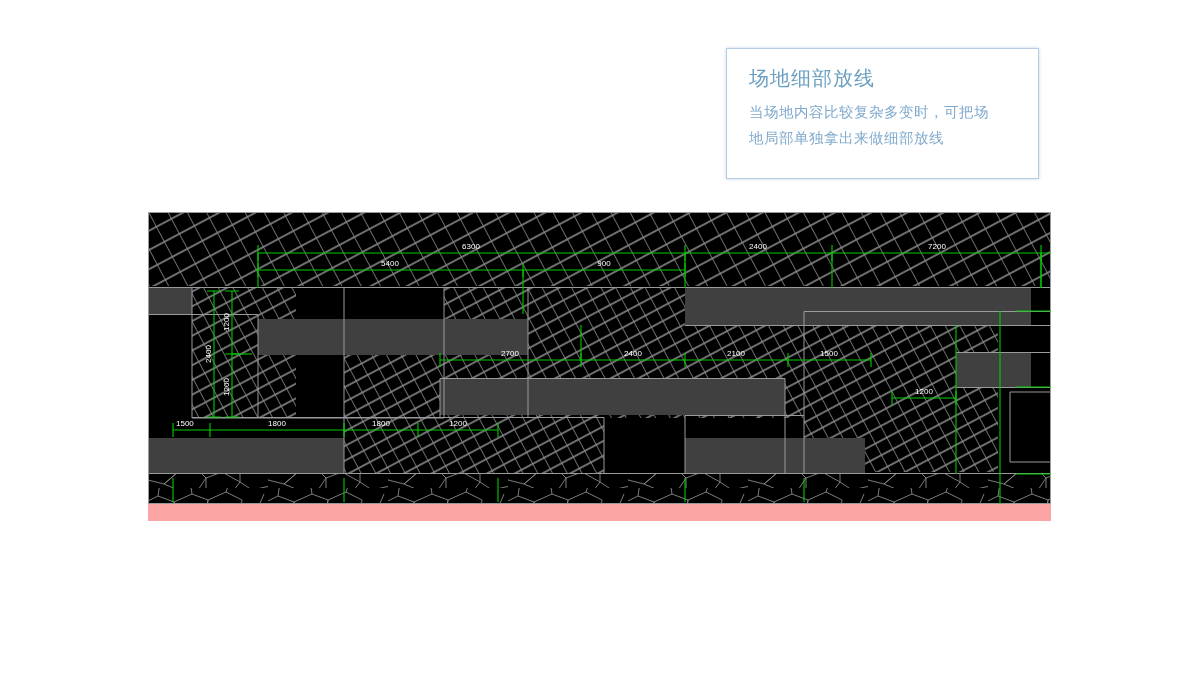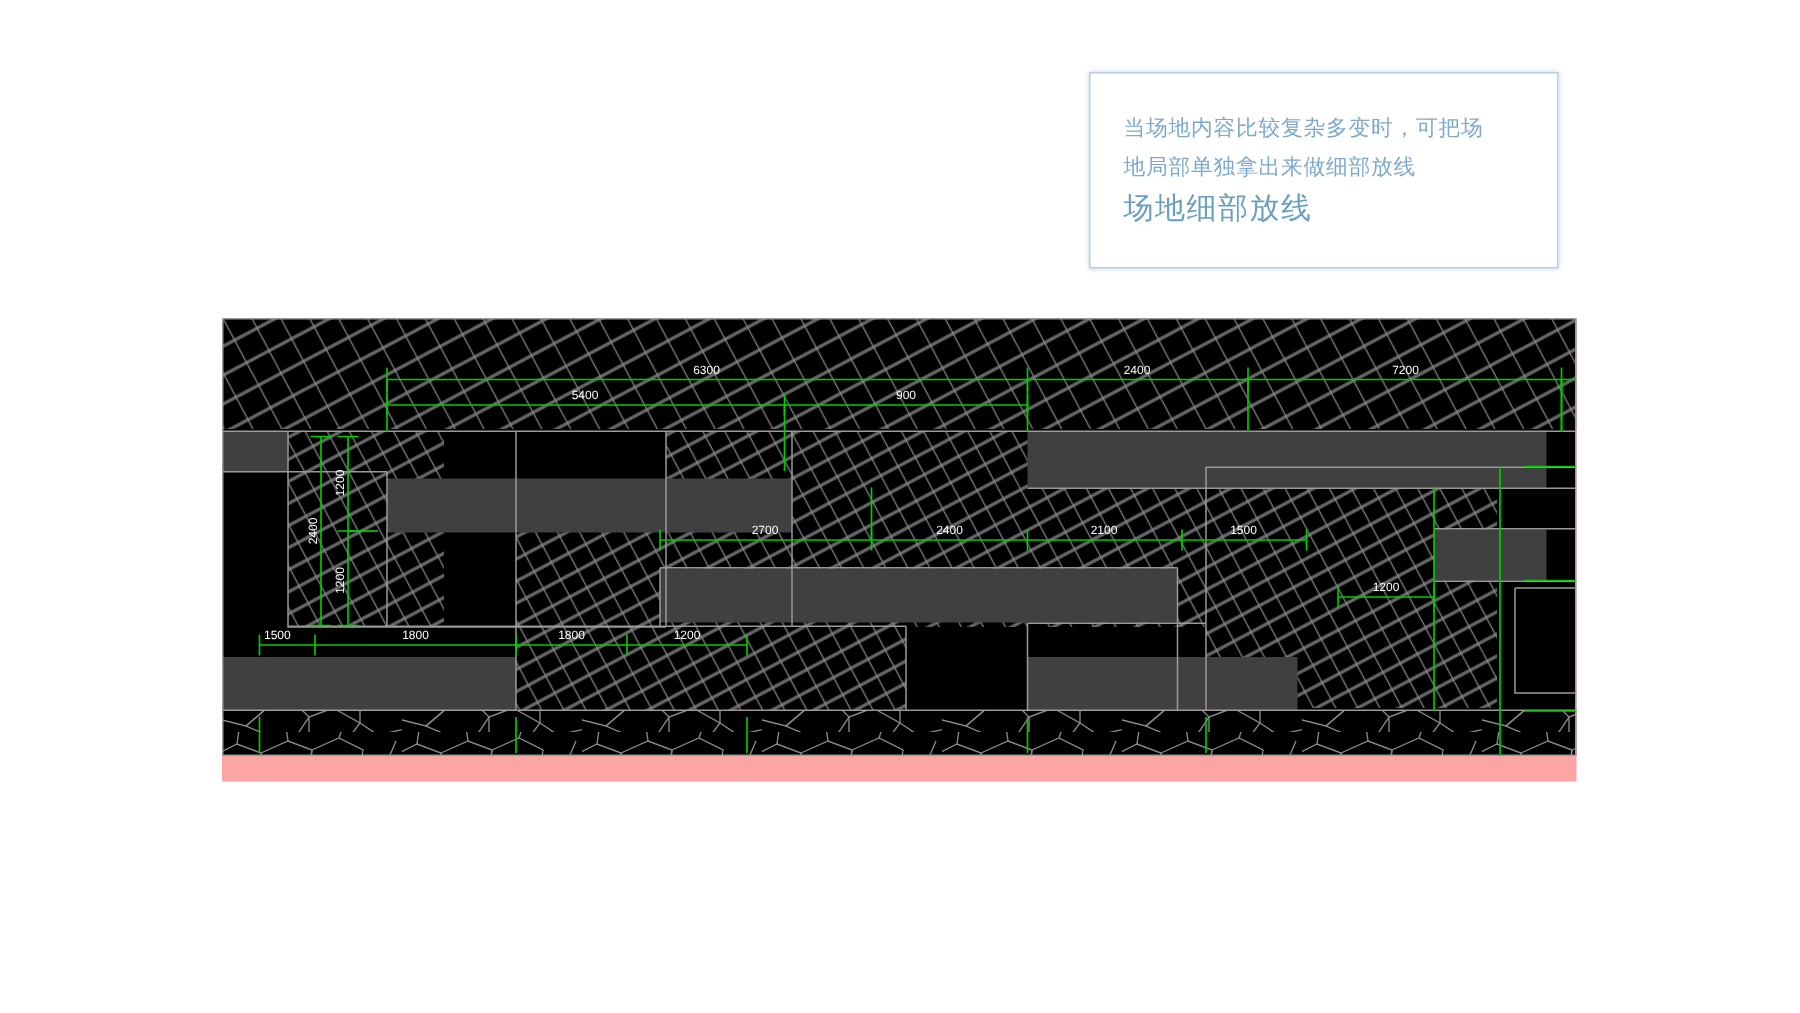--- a/index.html
+++ b/index.html
@@ -60,25 +60,25 @@
   .dimtext {
     font-family: "Liberation Sans", sans-serif;
     font-size: 8px;
     fill: #ffffff;
   }
 </style>
 </head>
 <body>
 
 <div id="note-box">
+  <div id="note-title">场地细部放线</div>
   <div id="note-body">
     <div>当场地内容比较复杂多变时，可把场</div>
     <div>地局部单独拿出来做细部放线</div>
   </div>
-  <div id="note-title">场地细部放线</div>
 </div>
 
 <div id="cad-wrap">
 <svg id="cad-svg" viewBox="0 0 903 292" xmlns="http://www.w3.org/2000/svg">
 
   <defs>
 
     <pattern id="pav" width="34" height="17" patternUnits="userSpaceOnUse" patternTransform="rotate(-28)">
       <rect width="34" height="17" fill="#000"></rect>
       <path d="M0 0.5 H34 M0 16.5 H34 M0.5 0 V17 M17.5 0 V17" stroke="#8a8a8a" stroke-width="0.8" fill="none"></path>

